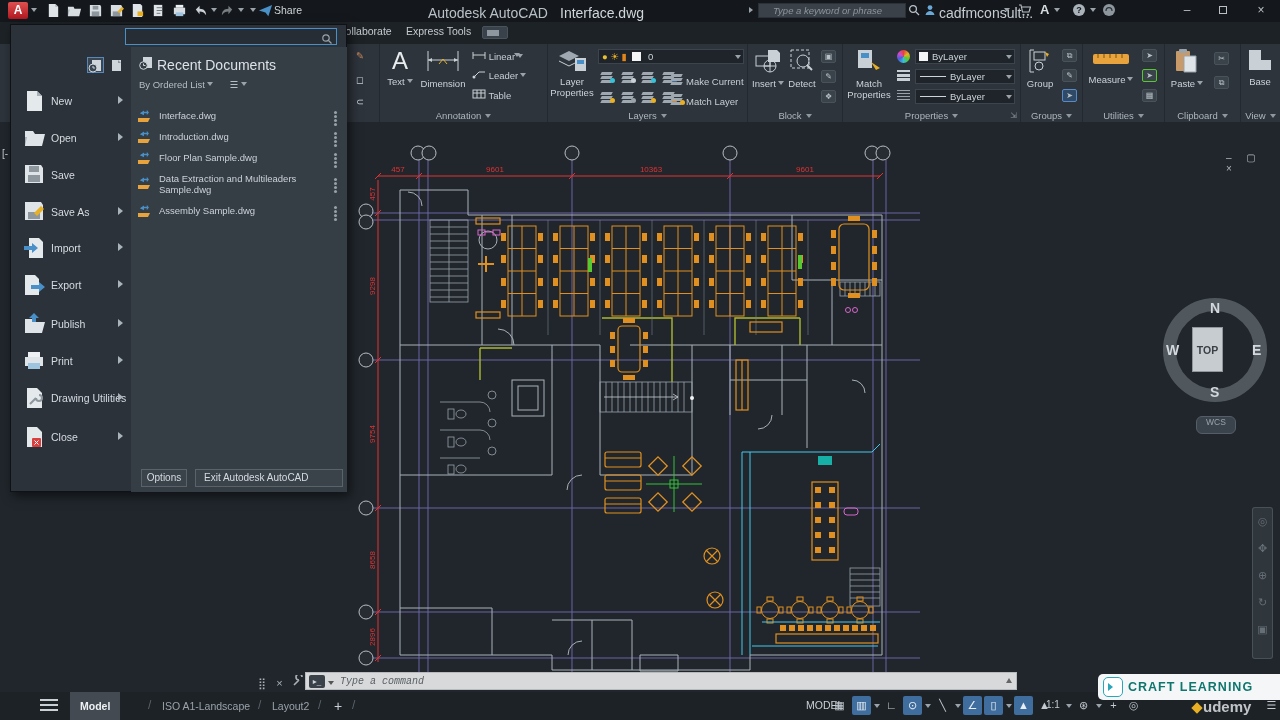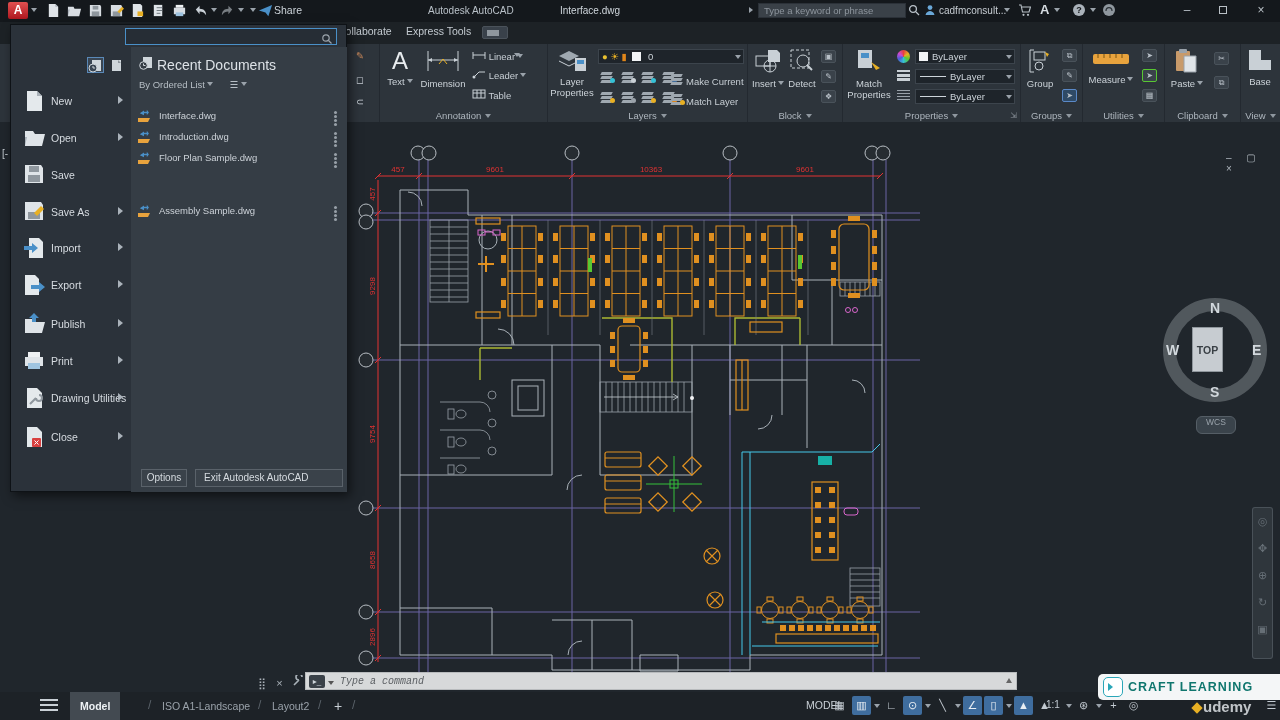--- a/index.html
+++ b/index.html
@@ -6,22 +6,22 @@
 html,body{width:1280px;height:720px;overflow:hidden}
 body{position:relative;background:#20262c;font-family:"Liberation Sans",sans-serif;color:#c8ced4}
 .abs{position:absolute}
 
 #titlebar{position:absolute;left:0;top:0;width:1280px;height:22px;background:#14181c;z-index:30}
 #alogo{position:absolute;left:8px;top:2px;width:20px;height:17px;background:linear-gradient(180deg,#e05050,#b01820);color:#fff;font-weight:bold;font-size:12px;text-align:center;line-height:17px;border-radius:2px}
 .tb-caret{position:absolute;top:8px;width:0;height:0;border-left:3px solid transparent;border-right:3px solid transparent;border-top:4px solid #9aa2aa}
 .qat-ic{position:absolute;top:3px;width:17px;height:15px;color:#c9d0d6}
 .qat-ic svg{width:15px;height:15px}
 #share-lbl{position:absolute;left:274px;top:4px;font-size:10.5px;color:#cdd4da}
-.tb-txt{position:absolute;top:5px;font-size:10px;color:#b9c1c8}
-#kw-search{position:absolute;left:758px;top:3px;width:148px;height:15px;background:#3a4148;border:1px solid #2b3138;color:#8d959d;font-size:9.5px;line-height:13px;padding-left:5px}
+.tb-txt{position:absolute;top:5px;font-size:14px;color:#b9c1c8}
+#kw-search{position:absolute;left:758px;top:3px;width:148px;height:15px;background:#3a4148;border:1px solid #2b3138;color:#8d959d;font-style:italic;font-size:9.5px;line-height:13px;padding-left:14px}
 .tb-ric{position:absolute;top:3px;color:#aeb6bd;font-size:11px}
 .winbtn{position:absolute;top:0;width:30px;height:20px;text-align:center;line-height:20px;color:#b9c0c6;font-size:12px}
 
 #tabrow{position:absolute;left:0;top:22px;width:1280px;height:22px;background:#1d2226;z-index:5}
 .rtab{position:absolute;top:3px;font-size:10.5px;color:#c3cad0}
 #gallery-pill{position:absolute;left:482px;top:4px;width:26px;height:13px;background:#39414a;border:1px solid #4a525a;border-radius:2px}
 #gallery-pill i{position:absolute;left:4px;top:3px;width:12px;height:6px;background:#8f979e}
 
 #ribbon{position:absolute;left:0;top:44px;width:1280px;height:78px;background:#2d343b;z-index:4}
 .rpanel{position:absolute;top:0;height:78px;border-right:1px solid #232930}
@@ -731,20 +731,27 @@
         </svg>
       <span class="fn">Introduction.dwg</span><i class="vdots"></i>
     </div>
     <div class="rfile" style="top:104px;height:20px">
       <svg width="15" height="14" viewBox="0 0 15 14">
           <path d="M1 8l6-4v2h4V3l3 4-3 4V8H7v3z" fill="#4a90c8" transform="scale(.7) translate(3 -2)"></path>
           <path d="M1 9h12l-2 4H1z" fill="#e8a33d"></path>
         </svg>
       <span class="fn">Floor Plan Sample.dwg</span><i class="vdots"></i>
     </div>
+    <div class="rfile" style="top:125px;height:30px">
+      <svg width="15" height="14" viewBox="0 0 15 14" style="margin-top:4px">
+          <path d="M1 8l6-4v2h4V3l3 4-3 4V8H7v3z" fill="#4a90c8" transform="scale(.7) translate(3 -2)"></path>
+          <path d="M1 9h12l-2 4H1z" fill="#e8a33d"></path>
+        </svg>
+      <span class="fn">Data Extraction and Multileaders Sample.dwg</span><i class="vdots" style="top:10px"></i>
+    </div>
     <div class="rfile" style="top:157px;height:20px">
       <svg width="15" height="14" viewBox="0 0 15 14">
           <path d="M1 8l6-4v2h4V3l3 4-3 4V8H7v3z" fill="#4a90c8" transform="scale(.7) translate(3 -2)"></path>
           <path d="M1 9h12l-2 4H1z" fill="#e8a33d"></path>
         </svg>
       <span class="fn">Assembly Sample.dwg</span><i class="vdots"></i>
     </div>
   </div>
 
   <div class="mbtn" style="left:130px;width:46px">Options</div>

